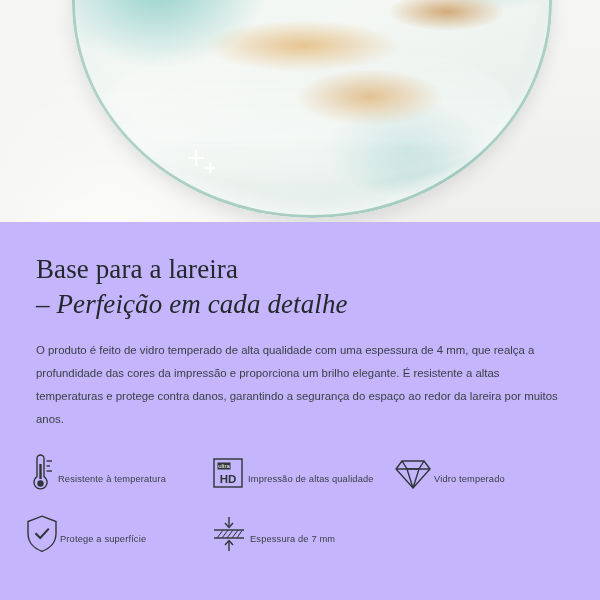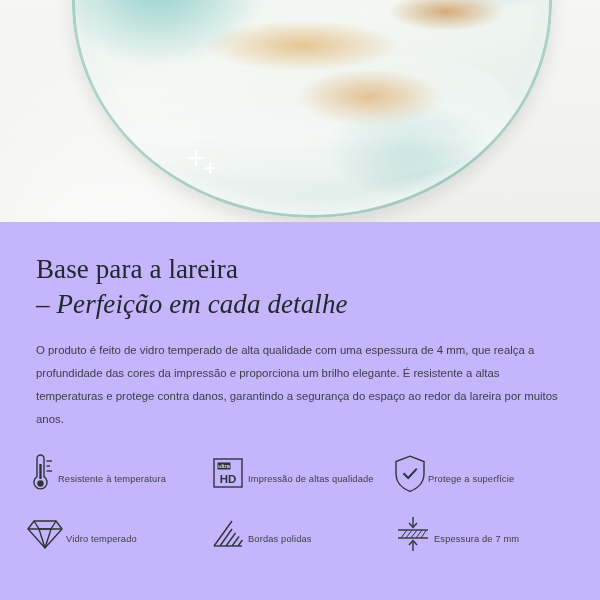--- a/index.html
+++ b/index.html
@@ -198,54 +198,41 @@
           <rect x="9.5" y="7.5" width="13" height="7" fill="#2f3438"></rect>
           <text x="16" y="13.4" font-family="Liberation Sans, sans-serif" font-size="6" fill="#ffffff" text-anchor="middle">ultra</text>
           <text x="20" y="28" font-family="Liberation Sans, sans-serif" font-size="11.5" font-weight="bold" fill="#2f3438" text-anchor="middle">HD</text>
         </svg>
       </div>
       <div class="feature-label">Impressão de altas qualidade</div>
     </div>
 
     <div class="feature">
       <div class="feature-icon">
-        <svg width="36" height="42" viewBox="0 0 36 42" fill="none" stroke="#2f3438" stroke-width="1.4">
-          <path d="M18 3.2 L32 8.6 V20.5 C32 29.5 25.6 35.6 18 38.4 C10.4 35.6 4 29.5 4 20.5 V8.6 Z"></path>
-          <path d="M11.5 20.2 L16.2 25 L24.8 15.6" stroke-width="2"></path>
-        </svg>
-      </div>
-      <div class="feature-label">Protege a superfície</div>
-    </div>
-
-    <div class="feature">
-      <div class="feature-icon">
         <svg width="42" height="38" viewBox="0 0 42 38" fill="none" stroke="#2f3438" stroke-width="1.4">
           <path d="M10 6 H32 L38 14 L21 33 L4 14 Z"></path>
           <path d="M4 14 H38"></path>
           <path d="M10 6 L15 14 L21 33"></path>
           <path d="M32 6 L27 14 L21 33"></path>
           <path d="M15 14 H27"></path>
         </svg>
       </div>
       <div class="feature-label">Vidro temperado</div>
     </div>
 
     <div class="feature">
       <div class="feature-icon">
-        <svg width="40" height="38" viewBox="0 0 40 38" fill="none" stroke="#2f3438" stroke-width="1.4">
-          <path d="M6 31 L24 6"></path>
-          <path d="M6 31 L34 31"></path>
-          <path d="M12 31 L24 14"></path>
-          <path d="M18 31 L27.5 18"></path>
-          <path d="M24 31 L31 21.5"></path>
-          <path d="M30 31 L34.5 25"></path>
-        </svg>
-      </div>
-      <div class="feature-label">Bordas polidas</div>
-    </div>
+        <svg width="36" height="42" viewBox="0 0 36 42" fill="none" stroke="#2f3438" stroke-width="1.4">
+          <path d="M18 3.2 L32 8.6 V20.5 C32 29.5 25.6 35.6 18 38.4 C10.4 35.6 4 29.5 4 20.5 V8.6 Z"></path>
+          <path d="M11.5 20.2 L16.2 25 L24.8 15.6" stroke-width="2"></path>
+        </svg>
+      </div>
+      <div class="feature-label">Protege a superfície</div>
+    </div>
+
 
     <div class="feature">
       <div class="feature-icon">
         <svg width="42" height="40" viewBox="0 0 42 40" fill="none" stroke="#2f3438" stroke-width="1.4">
           <line x1="21" y1="3" x2="21" y2="12"></line>
           <path d="M17 9 L21 13.5 L25 9"></path>
           <line x1="6" y1="16" x2="36" y2="16"></line>
           <line x1="6" y1="24" x2="36" y2="24"></line>
           <line x1="9" y1="24" x2="15" y2="16" stroke-width="1"></line>
           <line x1="14" y1="24" x2="20" y2="16" stroke-width="1"></line>

